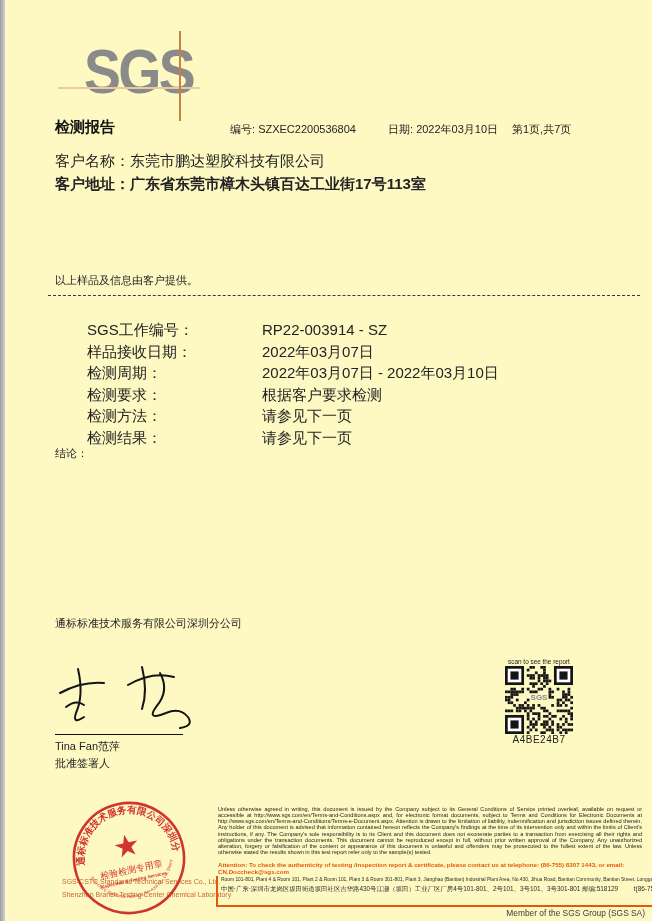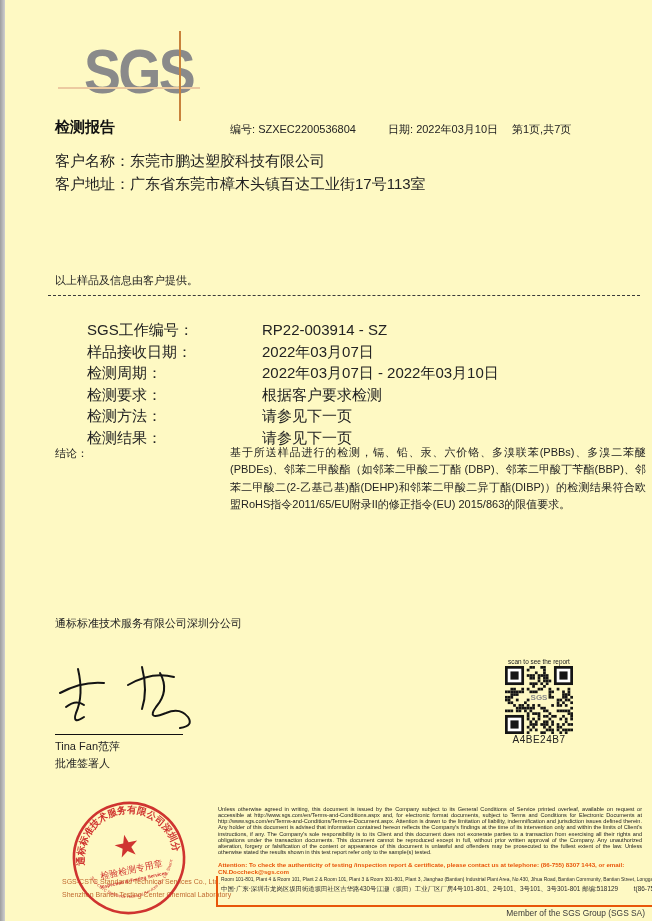--- a/index.html
+++ b/index.html
@@ -18,21 +18,21 @@
   .meta{top:122px;font-size:11px;}
   .no-block{left:230px;}
   .date-block{left:388px;}
   .page-block{left:512px;}
 
   
   .row{font-size:15px;line-height:15px;white-space:nowrap;}
   .lbl{display:inline-block;}
   .client-name{left:55px;top:153px;}
   .client-name .val{position:absolute;left:75px;}
-  .client-addr{left:55px;top:176px;}
+  .client-addr{left:55px;top:176px;font-weight:bold;}
   .client-addr .val{position:absolute;left:75px;}
   .sample-block{left:55px;top:210px;}
   .sample-row{position:relative;height:22.5px;}
   .sample-row .val{position:absolute;left:175px;}
   .note{left:55px;top:273px;font-size:11px;}
 
   .dashed{left:48px;top:295px;width:592px;border-top:1.4px dashed #3a3a3a;}
 
   .details-block{left:55px;top:322px;}
   .detail-row{position:relative;height:21.5px;margin-left:32px;}
@@ -129,21 +129,20 @@
       <span class="lbl">检测方法：</span>
       <span class="val">请参见下一页</span>
     </div>
     <div class="row detail-row">
       <span class="lbl">检测结果：</span>
       <span class="val">请参见下一页</span>
     </div>
   </div>
 
   <div class="abs concl-lbl">结论：</div>
-  <div class="abs concl-text">基于所送样品进行的检测，镉、铅、汞、六价铬、多溴联苯(PBBs)、多溴二苯醚(PBDEs)、邻苯二甲酸酯（如邻苯二甲酸二丁酯 (DBP)、邻苯二甲酸丁苄酯(BBP)、邻苯二甲酸二(2-乙基己基)酯(DEHP)和邻苯二甲酸二异丁酯(DIBP)）的检测结果符合欧盟RoHS指令2011/65/EU附录II的修正指令(EU) 2015/863的限值要求。</div>
 
   <div class="abs sig-company">
     <div>通标标准技术服务有限公司深圳分公司</div>
   </div>
   <svg class="abs sig-svg" width="150" height="80" viewBox="0 0 150 80">
     <g fill="none" stroke="#141414" stroke-width="2" stroke-linecap="round">
       <path d="M8,38 q22,-12 44,-10"></path>
       <path d="M26,14 q6,26 -2,44 q-4,12 8,4"></path>
       <path d="M14,52 q10,-8 18,-2"></path>
       <path d="M76,30 q24,-14 46,-8"></path>

